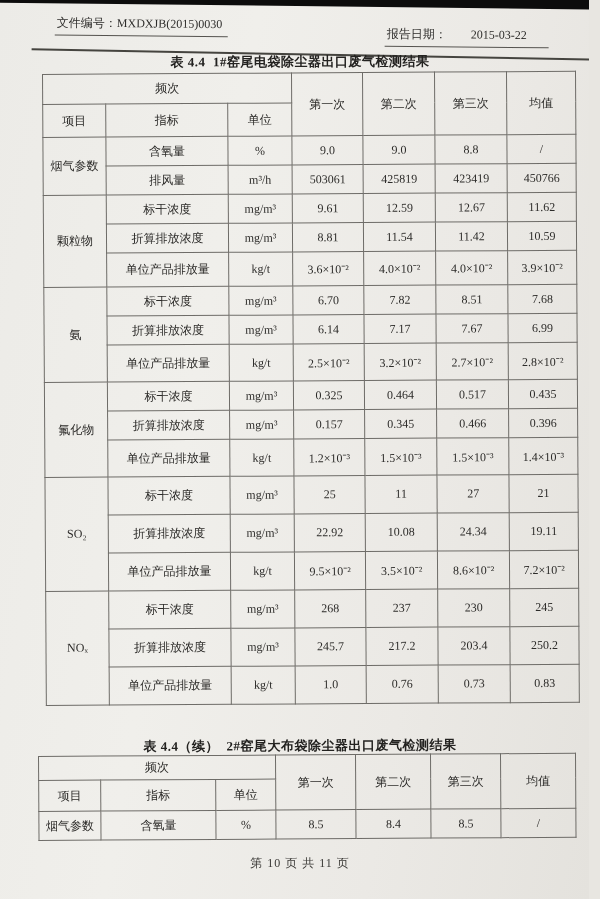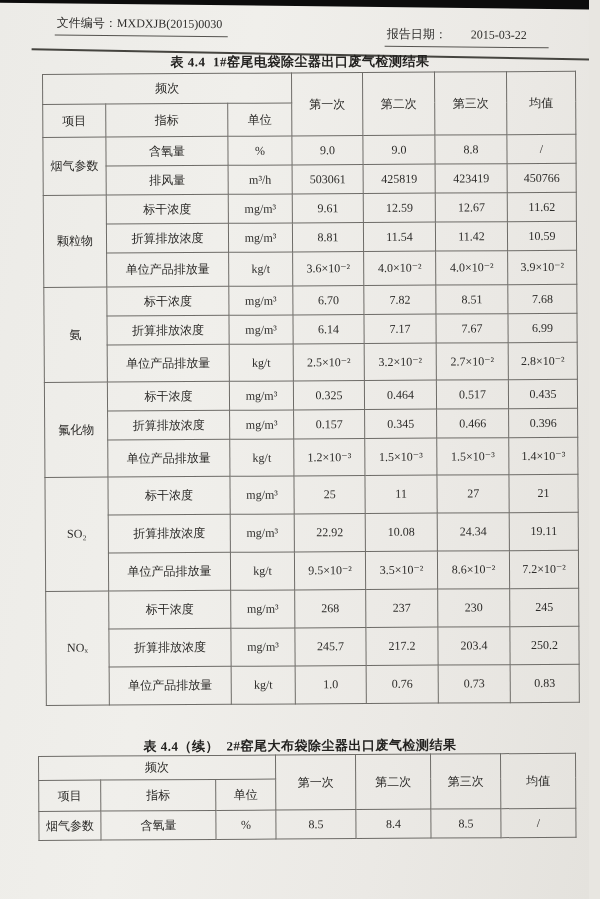--- a/index.html
+++ b/index.html
@@ -7,20 +7,21 @@
     width:600px;height:899px;
     font-family:"Liberation Serif","DejaVu Serif",serif;
     background:#e8e6e1;
     overflow:hidden;
   }
   .page{
     position:relative;width:589px;height:899px;
     background:linear-gradient(100deg,#ecebe7 0%,#f0efeb 35%,#ebe9e5 70%,#e4e2dd 100%);
     color:#2e2d2b;
     overflow:hidden;
+    font-family:Liberation Serif, serif;
   }
   .scan-top{
     position:absolute;top:0;left:0;width:600px;height:12px;
     background:#0c0c0c;
     clip-path:polygon(0 0,100% 0,100% 80%,0 22%);
   }
   
   .doc-header{
     position:absolute;top:8px;left:0;width:600px;height:42px;
     transform:rotate(0.55deg);transform-origin:left top;
@@ -286,14 +287,15 @@
         <td>含氧量</td>
         <td>%</td>
         <td>8.5</td>
         <td>8.4</td>
         <td>8.5</td>
         <td>/</td>
       </tr>
     </tbody>
   </table>
 
+  <div class="page-footer">第 10 页 共 11 页</div>
 
 </div>
 
 </body></html>

